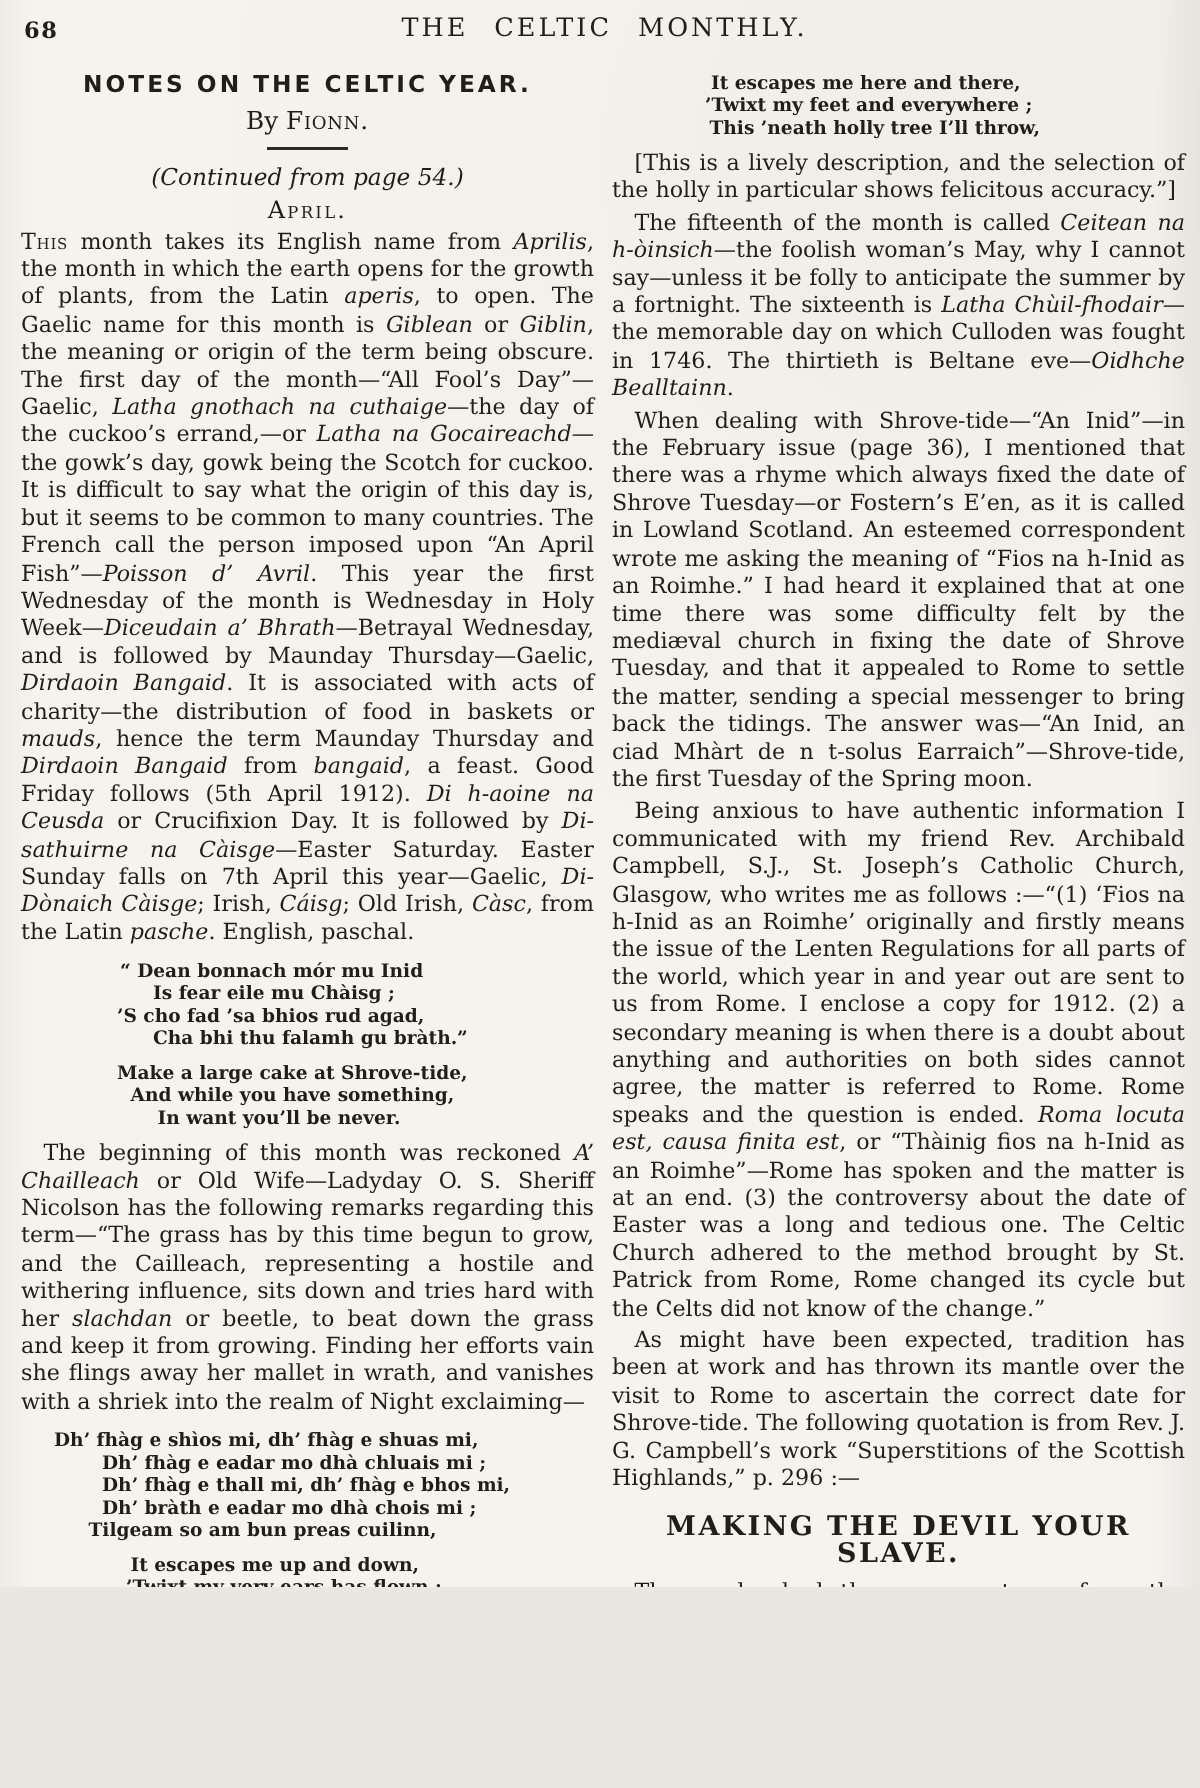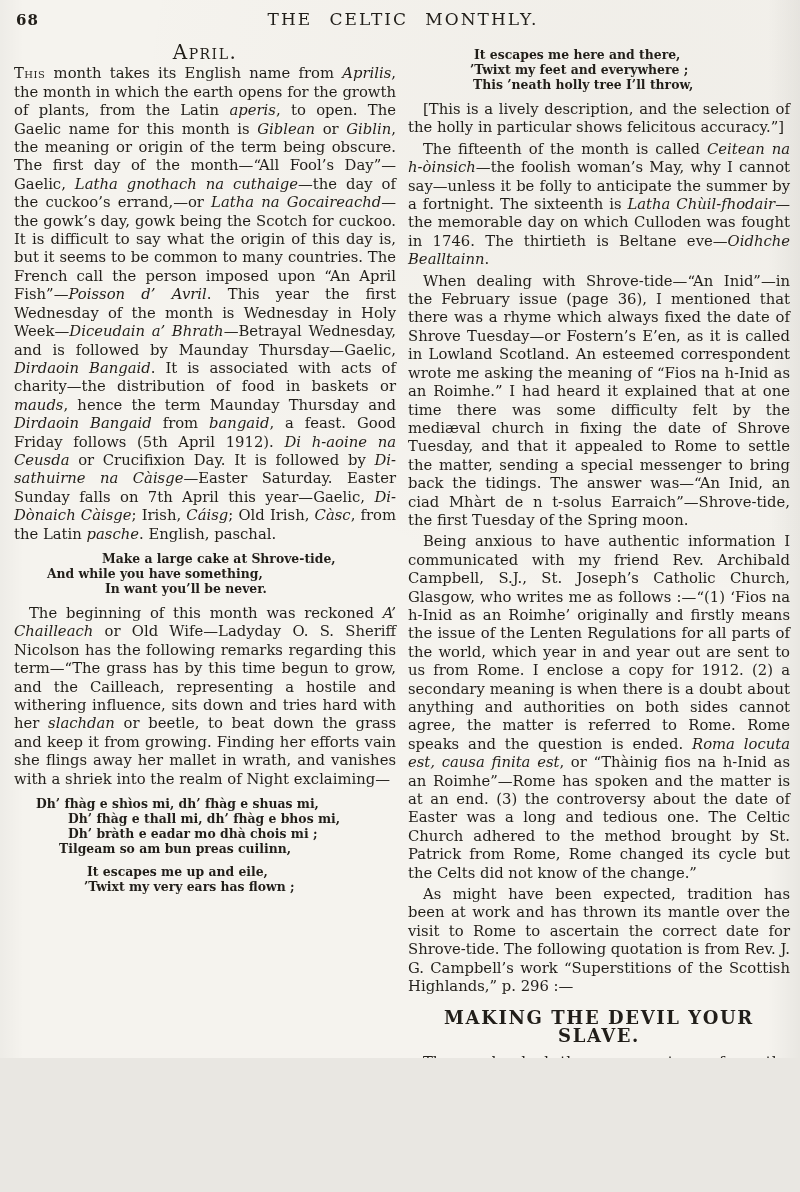--- a/index.html
+++ b/index.html
@@ -40,21 +40,21 @@
   .article-title{
     font-family:"DejaVu Sans", sans-serif;
     font-weight:bold;font-size:15.5px;letter-spacing:2px;
   }
   .byline{font-size:16.5px;margin-top:7px;}
   .byline .sc, .sc{font-variant:small-caps;letter-spacing:0.5px;}
   .head-rule{width:54px;border:none;border-top:2px solid #2c2822;margin:7px auto 9px;}
   .continued{font-style:italic;font-size:15.5px;margin-bottom:2px;}
   .section-heading{text-align:center;}
   .section-heading.smallcaps{
-    font-variant:small-caps;font-size:20px;letter-spacing:1.5px;
+    font-variant:small-caps;font-size:16px;letter-spacing:1.5px;
     margin:4px 0 3px;font-weight:500;
   }
   .section-heading.caps{
     font-size:18px;font-weight:bold;letter-spacing:1.6px;
     margin:13px 0 8px;
   }
   .para{margin:0 0 3px;text-indent:15px;}
   .para.noindent{text-indent:0;}
   .verse{
     font-size:12.4px;font-weight:bold;line-height:15px;
@@ -67,37 +67,50 @@
 <body>
 
 <div class="page">
   <div class="page-header">
     <span class="page-num">68</span>
     <div class="journal-title">THE CELTIC MONTHLY.</div>
   </div>
 
   <div class="columns">
     <div class="col">
+      <div class="article-head">
+        <div class="article-title">NOTES ON THE CELTIC YEAR.</div>
+        <div class="byline"><span>By </span><span class="sc">Fionn.</span></div>
+        <hr class="head-rule">
+        <div class="continued">(Continued from page 54.)</div>
+      </div>
       <div>
           <div class="section-heading smallcaps">April.</div>
           <p class="para noindent"><span class="sc">This</span> month takes its English name from <i>Aprilis</i>, the month in which the earth opens for the growth of plants, from the Latin <i>aperis</i>, to open. The Gaelic name for this month is <i>Giblean</i> or <i>Giblin</i>, the meaning or origin of the term being obscure. The first day of the month—“All Fool’s Day”—Gaelic, <i>Latha gnothach na cuthaige</i>—the day of the cuckoo’s errand,—or <i>Latha na Gocaireachd</i>—the gowk’s day, gowk being the Scotch for cuckoo. It is difficult to say what the origin of this day is, but it seems to be common to many countries. The French call the person imposed upon “An April Fish”—<i>Poisson d’ Avril</i>. This year the first Wednesday of the month is Wednesday in Holy Week—<i>Diceudain a’ Bhrath</i>—Betrayal Wednesday, and is followed by Maunday Thursday—Gaelic, <i>Dirdaoin Bangaid</i>. It is associated with acts of charity—the distribution of food in baskets or <i>mauds</i>, hence the term Maunday Thursday and <i>Dirdaoin Bangaid</i> from <i>bangaid</i>, a feast. Good Friday follows (5th April 1912). <i>Di h-aoine na Ceusda</i> or Crucifixion Day. It is followed by <i>Di-sathuirne na Càisge</i>—Easter Saturday. Easter Sunday falls on 7th April this year—Gaelic, <i>Di-Dònaich Càisge</i>; Irish, <i>Cáisg</i>; Old Irish, <i>Càsc</i>, from the Latin <i>pasche</i>. English, paschal.</p>
           <div class="verse">
-            <div class="vline" style="margin-left: 88px;">Make a large cake at Shrove-tide,</div>
-            <div class="vline" style="margin-left: 33px;">And while you have something,</div>
+            <div class="vline" style="margin-left: 66px;">“ Dean bonnach mór mu Inid</div>
+            <div class="vline" style="margin-left: 88px;">Is fear eile mu Chàisg ;</div>
+            <div class="vline" style="margin-left: 64px;">’S cho fad ’sa bhios rud agad,</div>
+            <div class="vline" style="margin-left: 88px;">Cha bhi thu falamh gu bràth.”</div>
+          </div>
+          <div class="verse">
+            <div class="vline" style="margin-left: 64px;">Make a large cake at Shrove-tide,</div>
+            <div class="vline" style="margin-left: 73px;">And while you have something,</div>
             <div class="vline" style="margin-left: 91px;">In want you’ll be never.</div>
           </div>
           <p class="para">The beginning of this month was reckoned <i>A’ Chailleach</i> or Old Wife—Ladyday O. S. Sheriff Nicolson has the following remarks regarding this term—“The grass has by this time begun to grow, and the Cailleach, representing a hostile and withering influence, sits down and tries hard with her <i>slachdan</i> or beetle, to beat down the grass and keep it from growing. Finding her efforts vain she flings away her mallet in wrath, and vanishes with a shriek into the realm of Night exclaiming—</p>
           <div class="verse">
             <div class="vline" style="margin-left: 22px;">Dh’ fhàg e shìos mi, dh’ fhàg e shuas mi,</div>
+            <div class="vline" style="margin-left: 54px;">Dh’ fhàg e eadar mo dhà chluais mi ;</div>
             <div class="vline" style="margin-left: 54px;">Dh’ fhàg e thall mi, dh’ fhàg e bhos mi,</div>
             <div class="vline" style="margin-left: 54px;">Dh’ bràth e eadar mo dhà chois mi ;</div>
             <div class="vline" style="margin-left: 45px;">Tilgeam so am bun preas cuilinn,</div>
           </div>
           <div class="verse">
-            <div class="vline" style="margin-left: 73px;">It escapes me up and eile,</div>
+            <div class="vline" style="margin-left: 73px;">It escapes me up and down,</div>
             <div class="vline" style="margin-left: 70px;">’Twixt my very ears has flown ;</div>
           </div>
         </div>
     </div>
 
     <div class="col">
       <div>
           <div class="verse">
             <div class="vline" style="margin-left: 66px;">It escapes me here and there,</div>
             <div class="vline" style="margin-left: 62px;">’Twixt my feet and everywhere ;</div>

